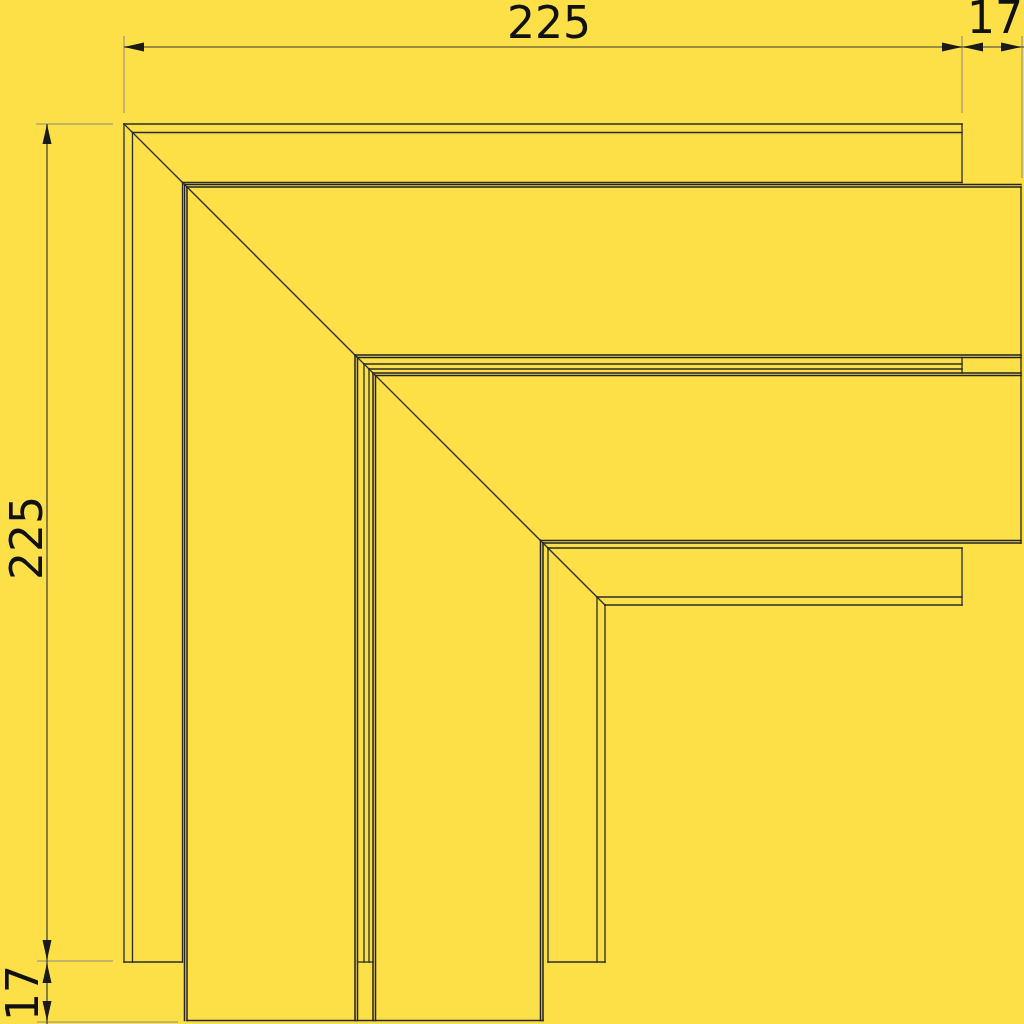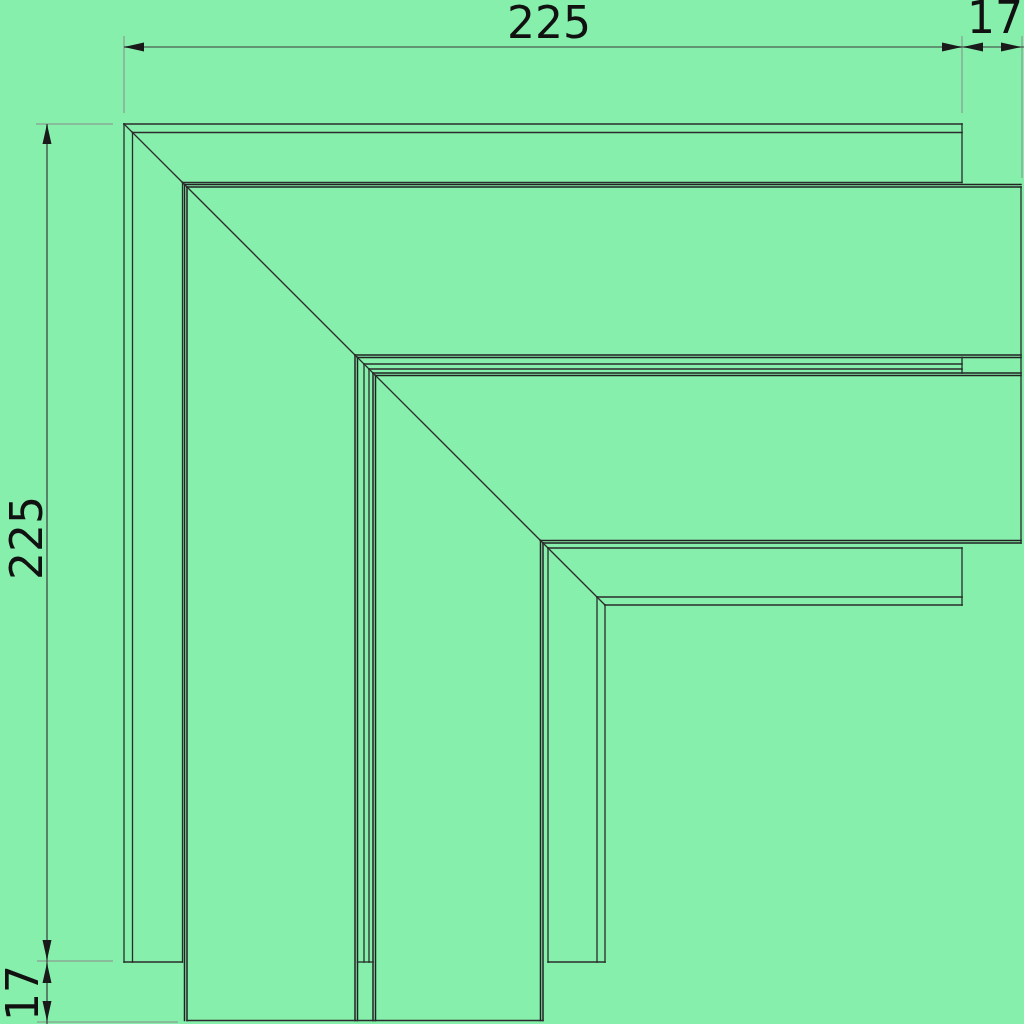--- a/index.html
+++ b/index.html
@@ -4,21 +4,21 @@
 <style>
   html, body {
     margin: 0;
     padding: 0;
     background: #ffffff;
   }
   .canvas {
     position: relative;
     width: 1024px;
     height: 1024px;
-    background: #86efac;
+    background: #fde047;
     overflow: hidden;
   }
   svg {
     display: block;
     width: 1024px;
     height: 1024px;
   }
   .dim-text {
     font-family: "DejaVu Sans", "Liberation Sans", sans-serif;
     font-size: 44px;

